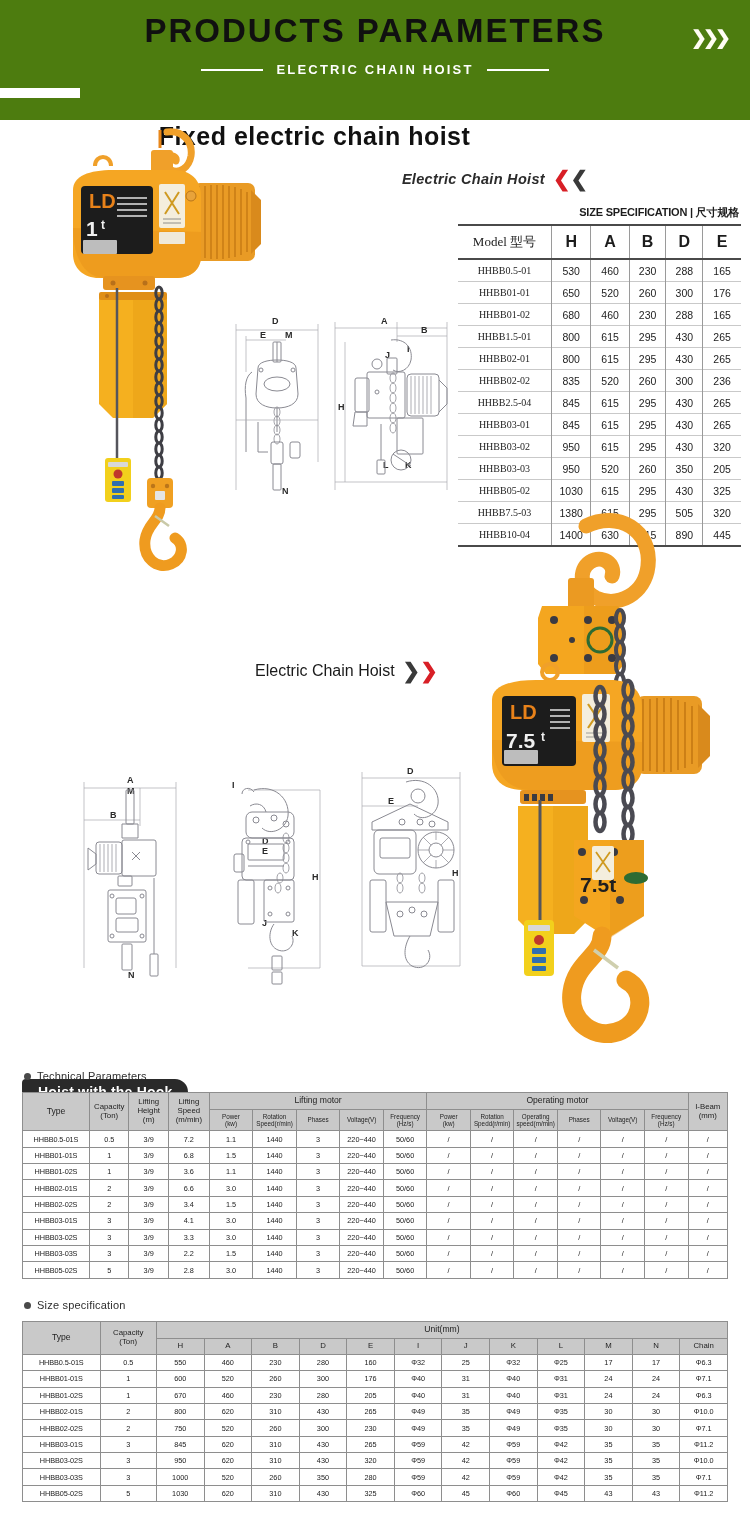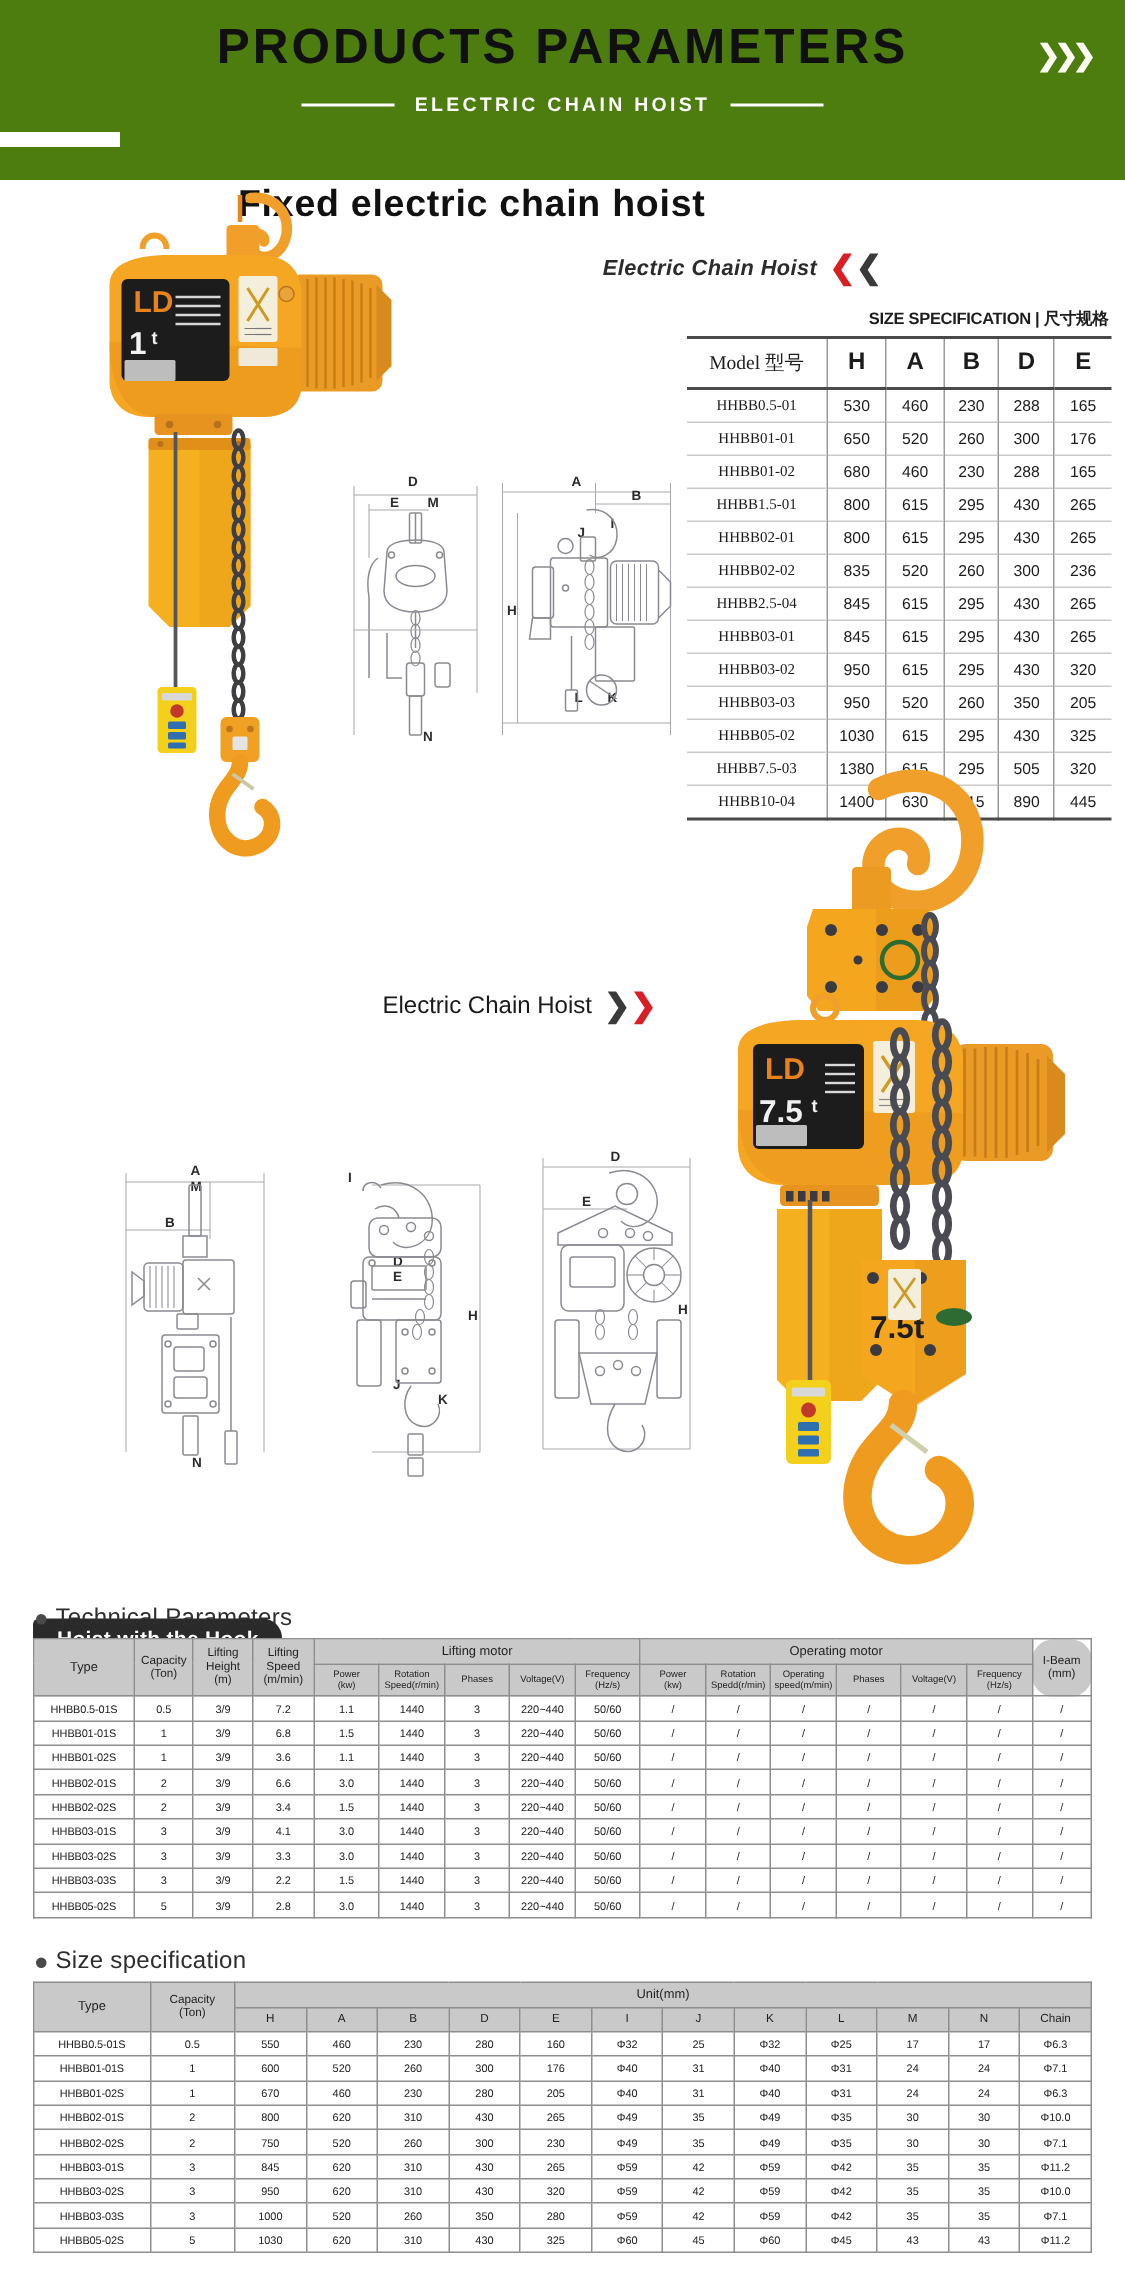--- a/index.html
+++ b/index.html
@@ -112,21 +112,21 @@
   
   .ribbon {
     position:absolute; left:22px; top:1039px;
     background:#2a2a2a; color:#ffffff;
     font-size:14px; font-weight:bold; letter-spacing:.2px;
     padding:5px 16px 6px 16px;
     border-radius:4px 13px 13px 4px;
     margin-top:40px;
   }
   .bullet-head {
-    position:absolute; font-size:16px; color:#2e2e2e; letter-spacing:.2px;
+    position:absolute; font-size:11px; color:#2e2e2e; letter-spacing:.2px;
     display:flex; align-items:center; gap:6px;
   }
   .bullet-head .dot {
     width:7px; height:7px; border-radius:50%; background:#4a4a4a; display:inline-block;
   }
   .bh-tech { left:24px; top:1070px; }
   .bh-size { left:24px; top:1299px; }
 
   
   table.dt {
@@ -760,21 +760,21 @@
 
 <table class="dt tbl-tech">
   <thead>
       <tr>
         <th class="big" rowspan="2" style="width: 9.5%;">Type</th>
         <th class="mid" rowspan="2" style="width: 5.6%;">Capacity<br>(Ton)</th>
         <th class="mid" rowspan="2" style="width: 5.6%;">Lifting<br>Height<br>(m)</th>
         <th class="mid" rowspan="2" style="width: 5.8%;">Lifting<br>Speed<br>(m/min)</th>
         <th class="big" colspan="5">Lifting motor</th>
         <th class="big" colspan="6">Operating motor</th>
-        <th class="mid" rowspan="2" style="width: 5.6%; border-radius: 14px;">I-Beam<br>(mm)</th>
+        <th class="mid" rowspan="2" style="width: 5.6%;">I-Beam<br>(mm)</th>
       </tr>
       <tr>
         <th class="small">Power<br>(kw)</th>
         <th class="small">Rotation<br>Speed(r/min)</th>
         <th class="small">Phases</th>
         <th class="small">Voltage(V)</th>
         <th class="small">Frequency<br>(Hz/s)</th>
         <th class="small">Power<br>(kw)</th>
         <th class="small">Rotation<br>Spedd(r/min)</th>
         <th class="small">Operating<br>speed(m/min)</th>

